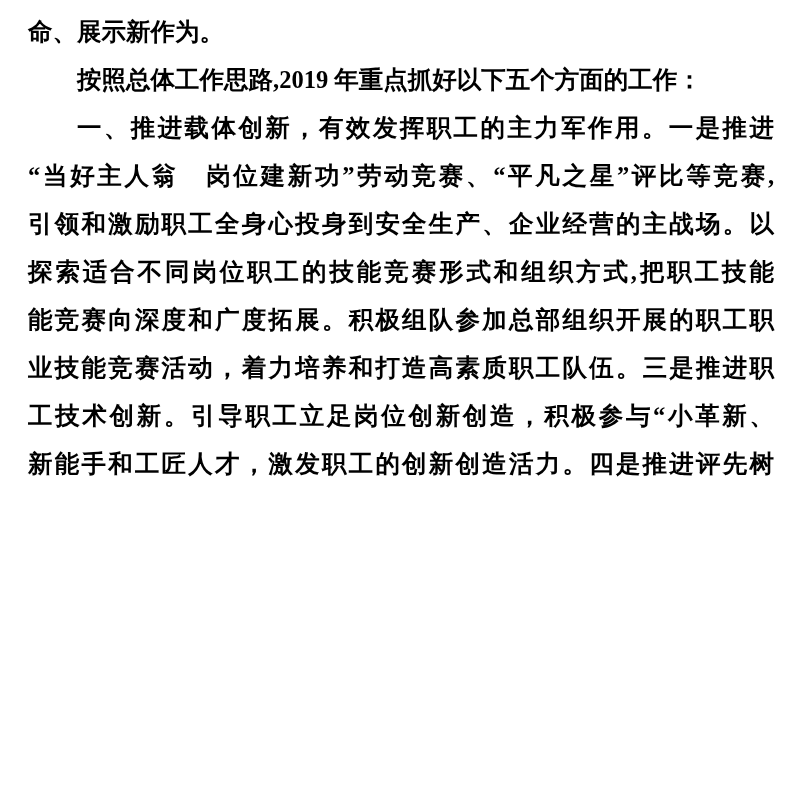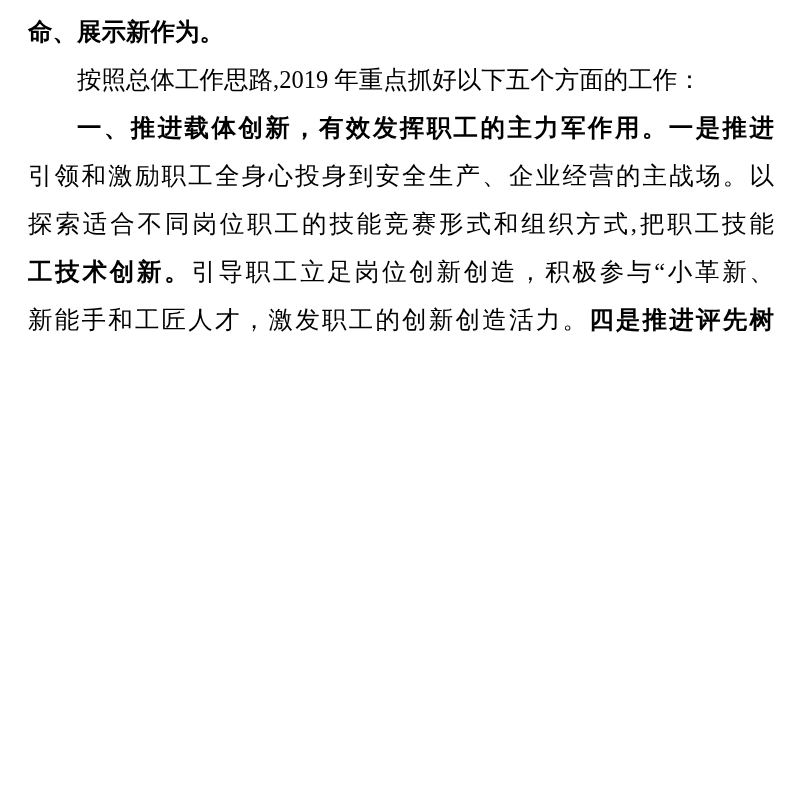--- a/index.html
+++ b/index.html
@@ -31,30 +31,33 @@
     text-align: justify;
     text-align-last: justify;
   }
   .line.indent {
     text-indent: 2em;
   }
   .line.gap {
     margin-top: 45px;
   }
   .seg {
-    font-weight: normal;
+    font-weight: bold;
   }
   .seg.bold {
     font-weight: bold;
   }
 </style>
 </head>
 <body>
 
 <div class="page" style="background: rgb(255, 255, 255); color: rgb(0, 0, 0);">
     <div class="line"><span class="seg bold">命、展示新作为。</span></div>
     <div class="line indent"><span class="seg">按照总体工作思路,2019 年重点抓好以下五个方面的工作：</span></div>
     <div class="line justify indent"><span class="seg bold">一、推进载体创新，有效发挥职工的主力军作用。一是推进</span></div>
+    <div class="line justify"><span class="seg">“当好主人翁　岗位建新功”劳动竞赛、“平凡之星”评比等竞赛,</span></div>
     <div class="line justify"><span class="seg">引领和激励职工全身心投身到安全生产、企业经营的主战场。以</span></div>
     <div class="line justify"><span class="seg">探索适合不同岗位职工的技能竞赛形式和组织方式,把职工技能</span></div>
+    <div class="line justify"><span class="seg">能竞赛向深度和广度拓展。积极组队参加总部组织开展的职工职</span></div>
+    <div class="line justify"><span class="seg">业技能竞赛活动，着力培养和打造高素质职工队伍。</span><span class="seg bold">三是推进职</span></div>
     <div class="line justify"><span class="seg bold">工技术创新。</span><span class="seg">引导职工立足岗位创新创造，积极参与“小革新、</span></div>
     <div class="line justify"><span class="seg">新能手和工匠人才，激发职工的创新创造活力。</span><span class="seg bold">四是推进评先树</span></div>
   </div>
 
 </body></html>

